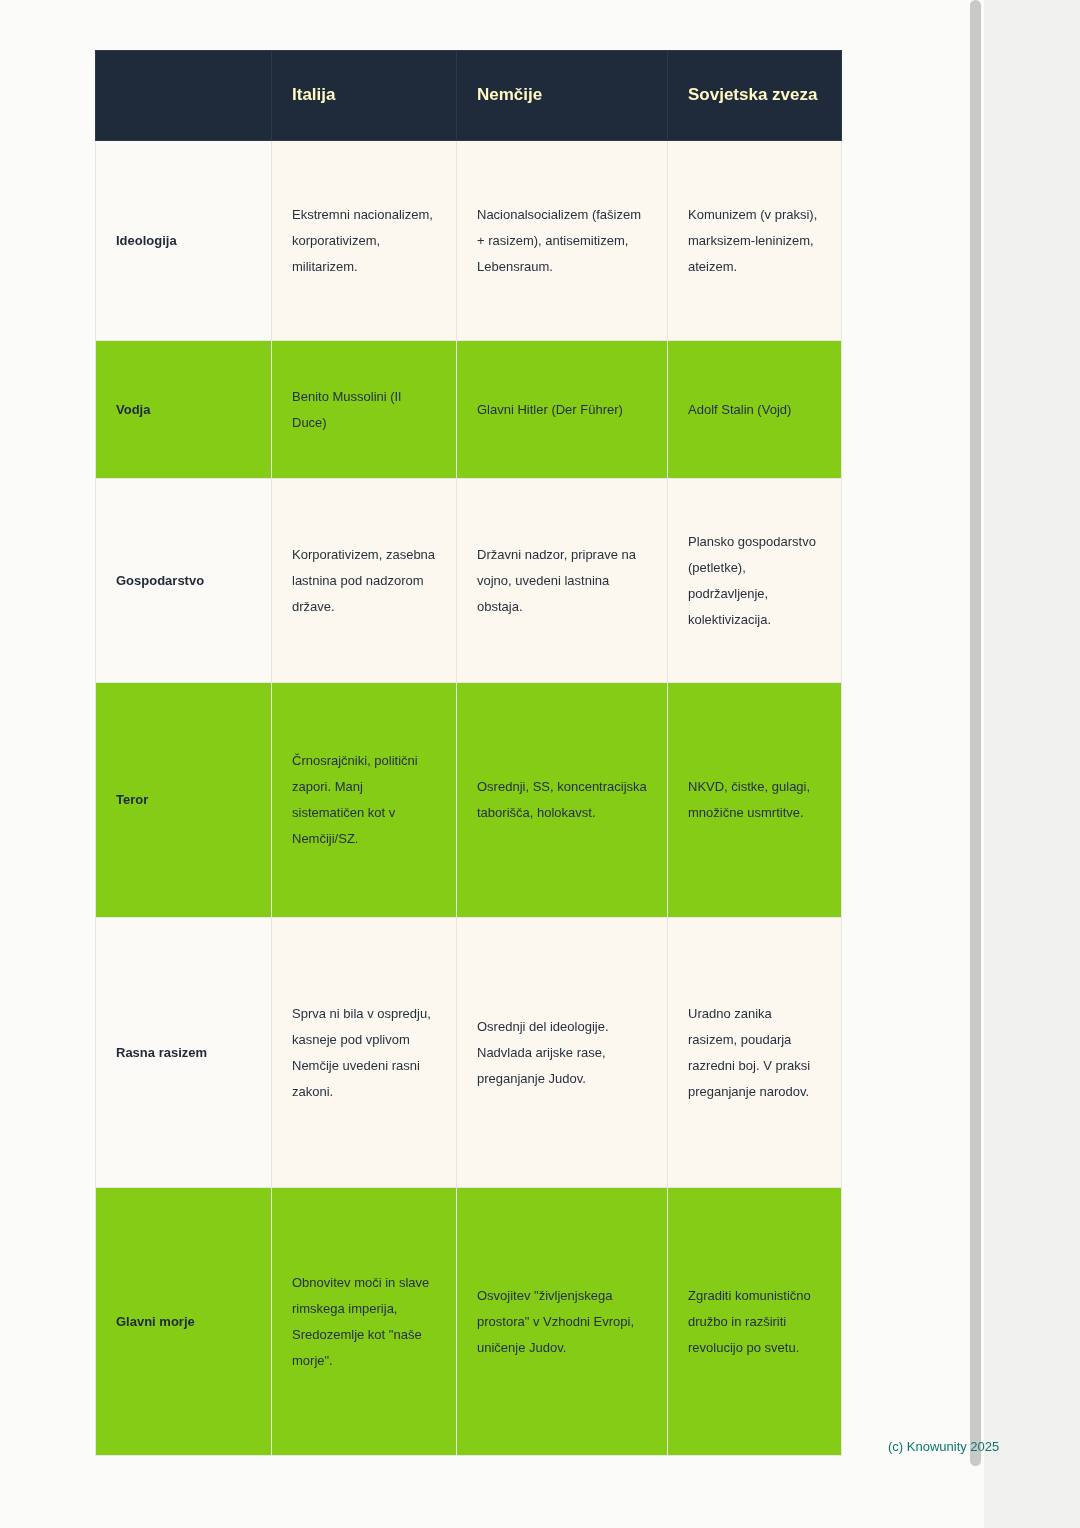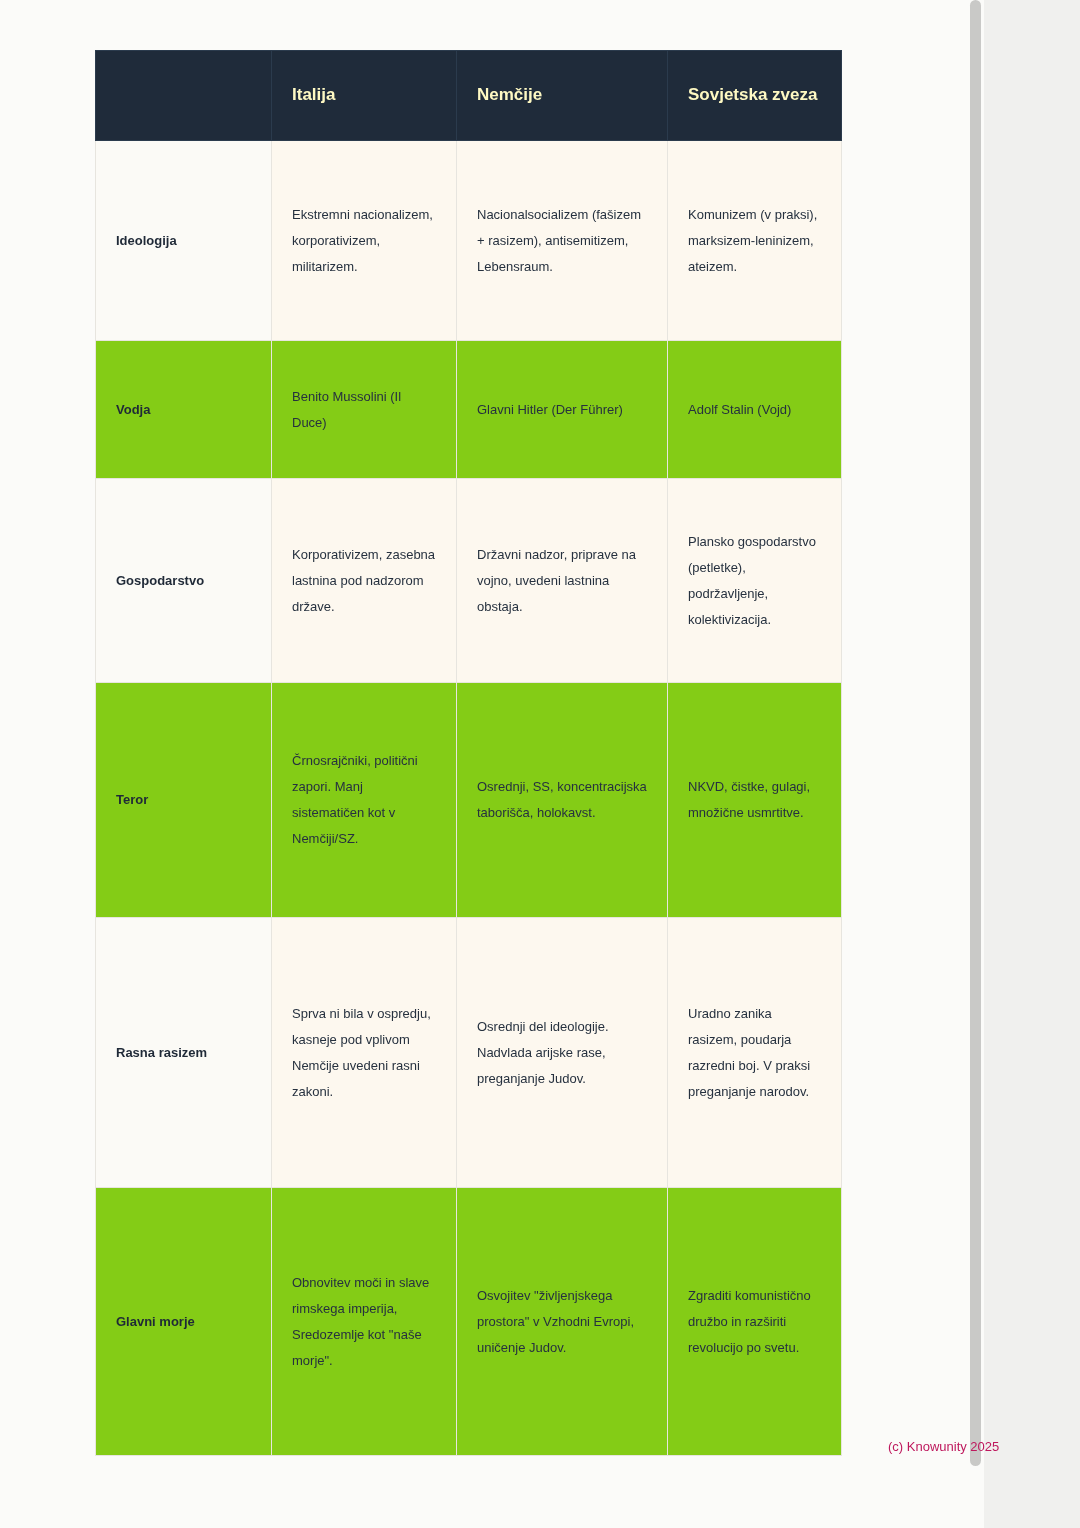--- a/index.html
+++ b/index.html
@@ -60,21 +60,21 @@
     position: absolute;
     left: 970px; top: 0;
     width: 11px; height: 1466px;
     background: #c9c9c7;
     border-radius: 6px;
   }
   .watermark {
     position: absolute;
     left: 888px; top: 1439px;
     font-size: 13px;
-    color: #be185d;
+    color: #0f766e;
     white-space: nowrap;
   }
 </style>
 </head>
 <body>
 
 <div class="right-gutter"></div>
 
 <div class="table-wrap">
   <table>

